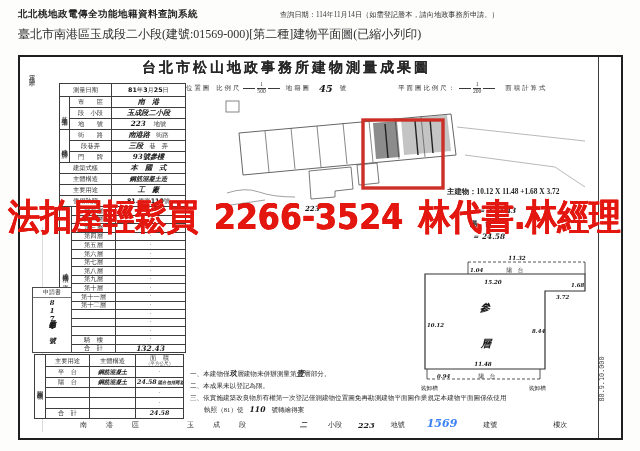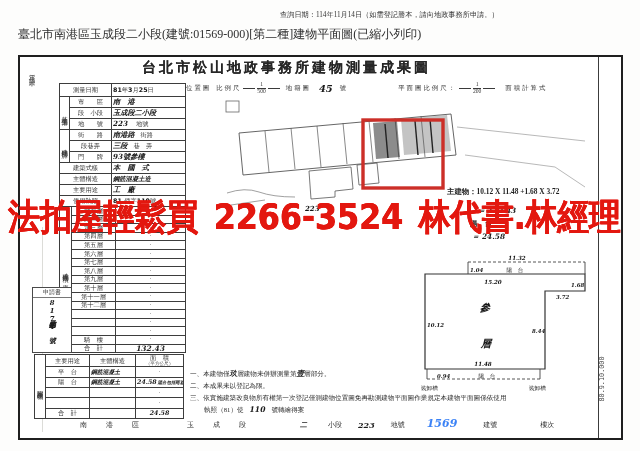--- a/index.html
+++ b/index.html
@@ -31,21 +31,21 @@
   .frac{display:inline-block;text-align:center;font-size:5.6px;line-height:5.8px;vertical-align:middle;}
   .frac b{display:block;font-weight:400;border-bottom:1px solid #3a3a3a;padding:0 2px;}
   .cad-no{font-size:10px;margin-left:8px;}
   
   table.f{border-collapse:collapse;table-layout:fixed;background:#fff;}
   table.f td{border:1px solid #3d3d3d;padding:0 1px;overflow:hidden;white-space:nowrap;
              font-size:6.3px;line-height:1;vertical-align:middle;}
   td.grp{writing-mode:vertical-rl;text-orientation:upright;text-align:center;
          font-size:6px;letter-spacing:1px;padding:0;color:#333;}
   td.lab{text-align:center;color:#333;}
-  td.val{font-size:7px;}
+  td.val{font-size:7px;text-align:center;}
   td.val .hand{font-size:7.2px;}
   .form1{left:39px;top:26px;width:126px;}
   .form1 tr{height:11px;}
   .form1 tr.r1{height:13px;}
   .floor{left:39px;top:149px;width:126px;}
   .floor td{height:7.6px;line-height:7.6px;font-size:5.9px;}
   .floor td.fval{text-align:center;font-size:6.5px;color:#555;}
   .floor td.fval.hand{font-size:7.5px;color:#1c1c1c;text-align:center;}
   .attached{left:14px;top:297px;width:150px;}
   .attached td{height:9.4px;line-height:9.4px;}
@@ -71,20 +71,21 @@
              transform:scaleX(.88);transform-origin:left center;letter-spacing:0;word-spacing:5px;
              text-shadow:.7px 0 0 currentColor,0 .4px 0 currentColor;z-index:60;}
   svg text{fill:#222;font-family:"DejaVu Serif",serif;}
   svg text.svghand{font-style:italic;font-weight:700;fill:#161616;}
 </style>
 </head>
 <body>
 
 <div class="page">
 
+  <div class="abs sys-title">北北桃地政電傳全功能地籍資料查詢系統</div>
   <div class="abs q-date">查詢日期：114年11月14日（如需登記謄本，請向地政事務所申請。）</div>
   <div class="abs sub-line">臺北市南港區玉成段二小段(建號:01569-000)[第二種]建物平面圖(已縮小列印)</div>
 
   <div class="abs doc">
 
     <div class="abs doc-title">台北市松山地政事務所建物測量成果圖</div>
     <div class="abs margin-note">電代謄本</div>
     <div class="abs fold"></div>
     <div class="abs inner-vline"></div>
     <div class="abs print-code">80.9.10.000</div>
@@ -372,19 +373,19 @@
 
     <div class="abs bottom">
       <span style="letter-spacing:6px">南　港　區</span>
       <span style="margin-left:42px;letter-spacing:6px">玉　成　段</span>
       <span style="margin-left:48px" class="hand">二</span>
       <span style="margin-left:21px">小段</span>
       <span style="margin-left:16px;font-size:8px" class="hand">223</span>
       <span style="margin-left:16px">地號</span>
       <span style="margin-left:22px;font-size:11px;color:#3b82f6" class="hand">1569</span>
       <span style="margin-left:26px">建號</span>
-      <span style="margin-left:43px">樓次</span>
+      <span style="margin-left:56px">樓次</span>
     </div>
   </div>
 
   <div class="abs watermark" style="color: rgb(227, 23, 15);">法拍屋輕鬆買 2266-3524 林代書.林經理</div>
 
 </div>
 
 </body></html>

